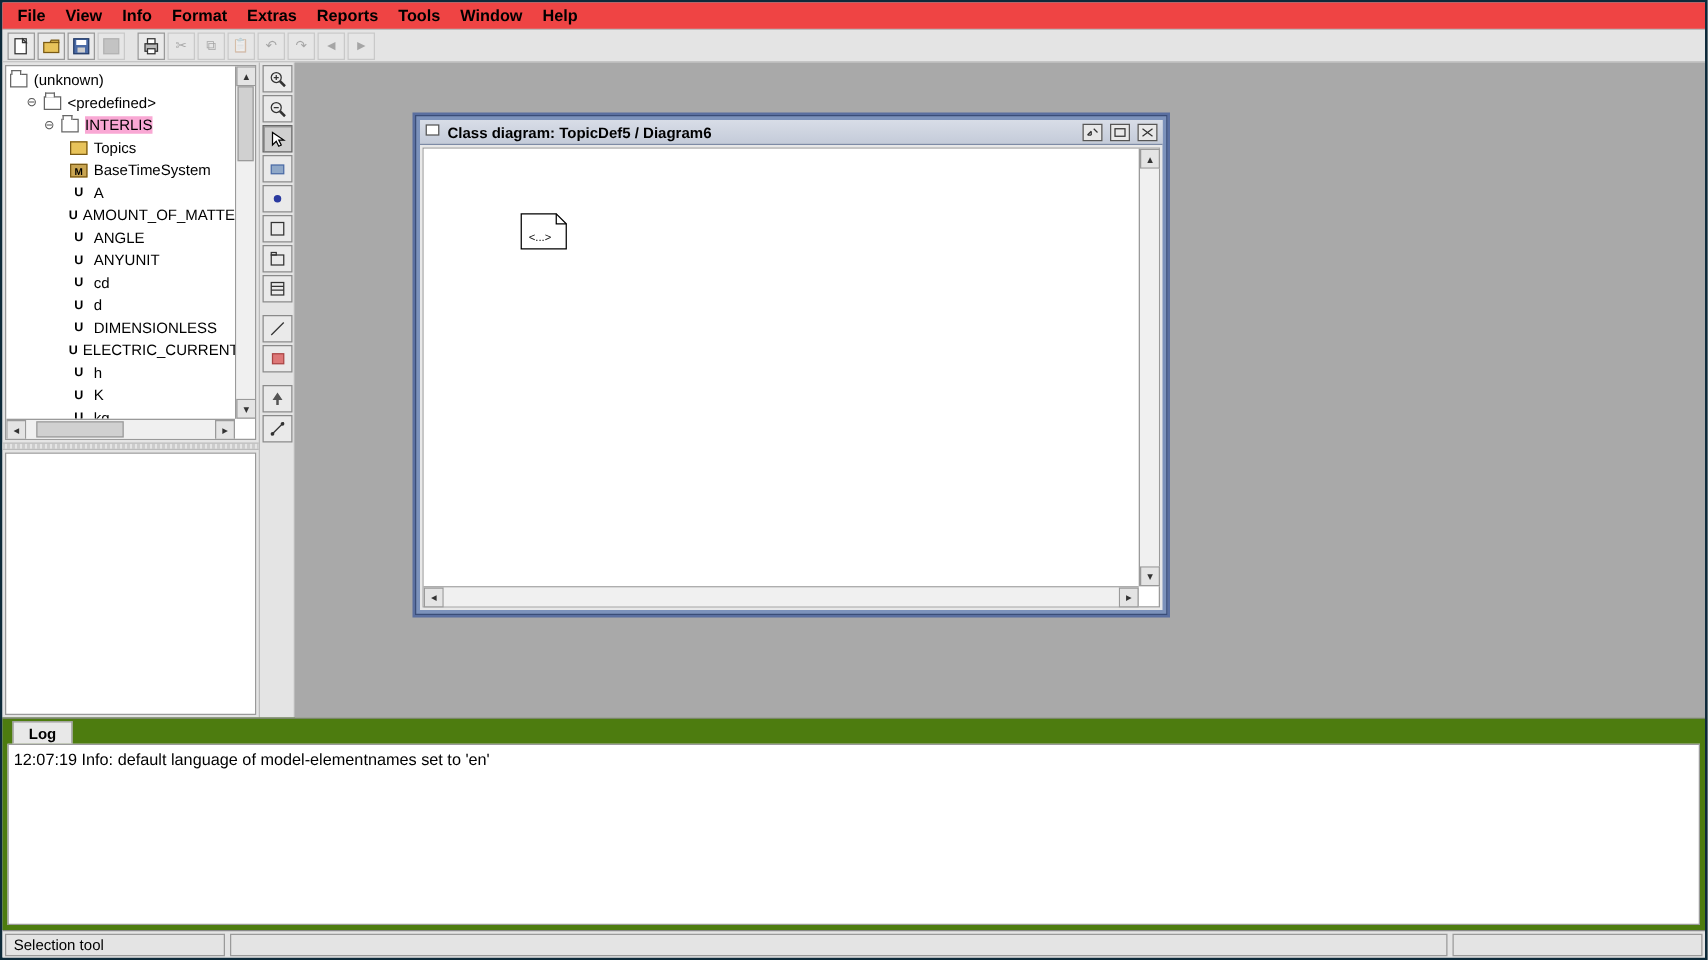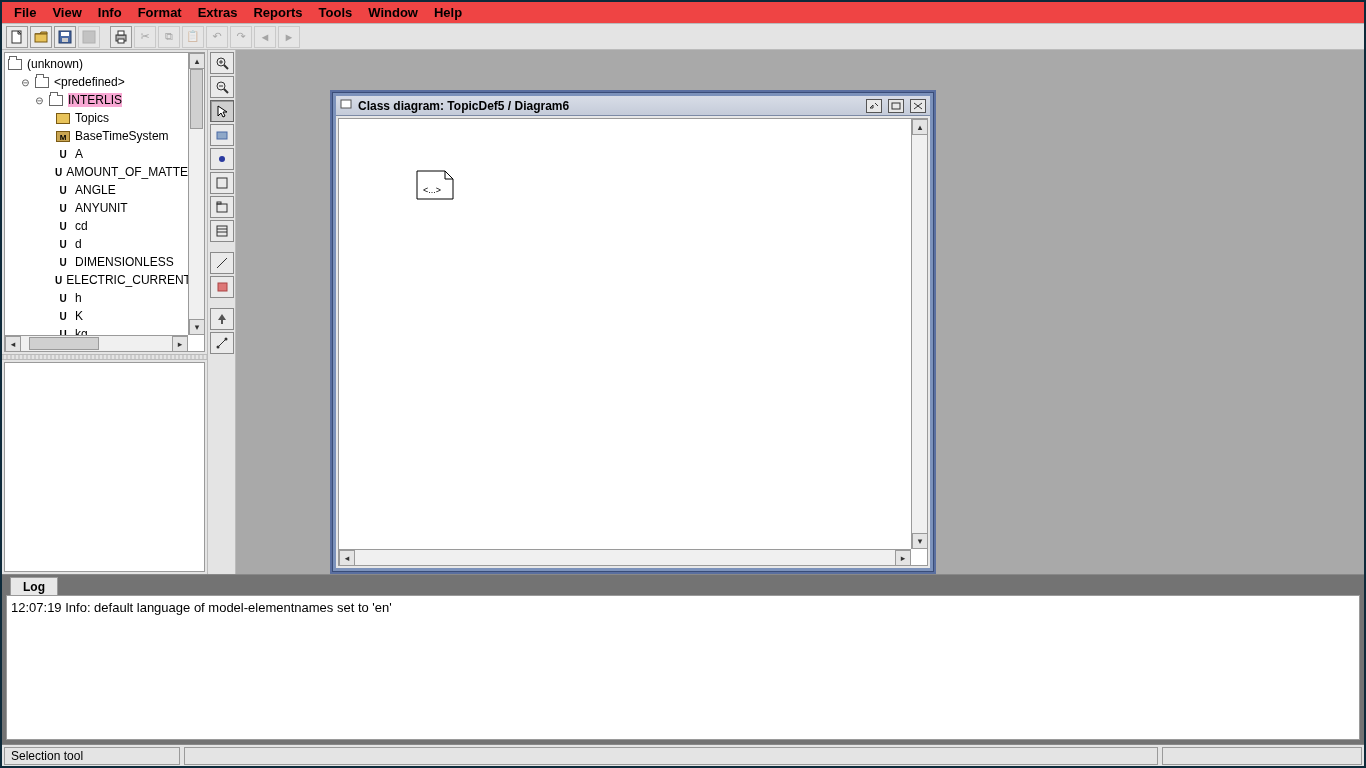--- a/index.html
+++ b/index.html
@@ -39,31 +39,31 @@
   .sb-thumb-h { position:absolute; top:1px; bottom:1px; left:8px; width:70px; background:#d0d0d0; border:1px solid #9a9a9a;}
   .split-grip { height:6px; background: repeating-linear-gradient(90deg,#ccc,#ccc 2px,#e4e4e4 2px,#e4e4e4 4px); border-top:1px solid #bbb; border-bottom:1px solid #bbb;}
   .blank-pane { flex:1; background:#fff; border:1px solid #9a9a9a; margin:2px;}
   
   .palette { width:28px; background:#e4e4e4; border-right:1px solid #bbb; padding:2px; display:flex; flex-direction:column; gap:2px;}
   .pbtn { width:24px; height:22px; border:1px solid #8a8a8a; background:#eaeaea; display:flex; align-items:center; justify-content:center;}
   .pbtn.sel { background:#cfcfcf; border:1px solid #666; box-shadow: inset 1px 1px 0 #999;}
   .pgap { height:6px; }
   
   .canvas-area { flex:1; background:#a9a9a9; position:relative;}
-  .iframe { position:absolute; left:96px; top:42px; width:602px; height:480px; background:#7c92bb; border:1px solid #3a4d78; box-shadow: 0 0 0 2px #5a6fa0;}
+  .iframe { position:absolute; left:96px; top:42px; width:602px; height:400px; background:#7c92bb; border:1px solid #3a4d78; box-shadow: 0 0 0 2px #5a6fa0;}
   .iframe-inner { position:absolute; inset:3px; background:#e8e8e8; display:flex; flex-direction:column;}
   .ititle { height:20px; background:linear-gradient(#d8dde7,#c4cbd9); border-bottom:1px solid #7c8aa5; display:flex; align-items:center; padding:0 4px; gap:6px; font-weight:bold; font-size:12px;}
   .ititle .spacer{flex:1;}
   .winbtn { width:16px; height:14px; border:1px solid #555; background:#e8e8e8; display:flex; align-items:center; justify-content:center; font-size:9px;}
   .ibody { flex:1; position:relative; background:#fff; border:1px solid #9a9a9a; margin:2px;}
   .ibody .content { position:absolute; inset:0 16px 16px 0; background:#fff;}
   .doc-shape { position:absolute; left:76px; top:50px; width:40px; height:32px;}
   .doc-shape svg { width:40px; height:32px; }
   
-  .log-wrap { height:170px; border-top:1px solid #888; background:#737373; display:flex; flex-direction:column;}
+  .log-wrap { height:170px; border-top:1px solid #888; background:#4d7c0f; display:flex; flex-direction:column;}
   .tabstrip { height:20px; display:flex; align-items:flex-end; padding-left:8px;}
   .tab { height:18px; padding:2px 12px; background:#e8e8e8; border:1px solid #9a9a9a; border-bottom:none; font-weight:bold; font-size:12px;}
   .log-body { flex:1; background:#fff; border:1px solid #9a9a9a; margin:0 4px 4px 4px; padding:4px; font-size:13px; overflow:hidden;}
   
   .statusbar { height:22px; background:#e4e4e4; border-top:1px solid #888; display:flex; align-items:center;}
   .status-cell { border:1px solid #9a9a9a; height:18px; margin:2px; padding:0 6px; display:flex; align-items:center; font-size:12px;}
   .status-cell.first{ width:176px;}
   .status-cell.rest{ flex:1;}
   .status-cell.last{ width:200px;}
 </style>

